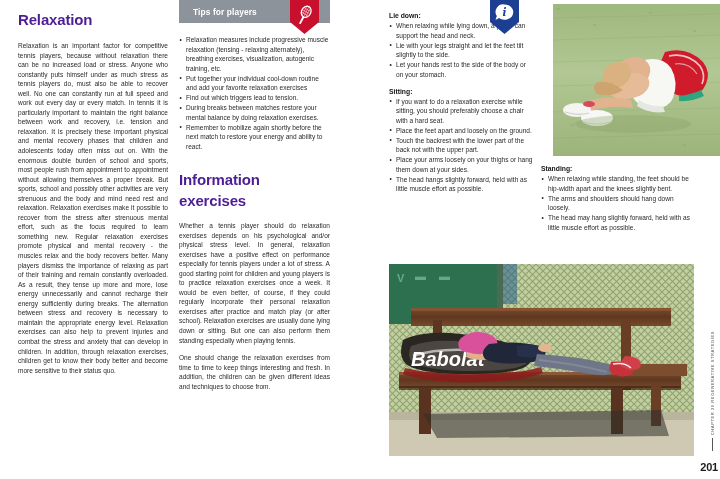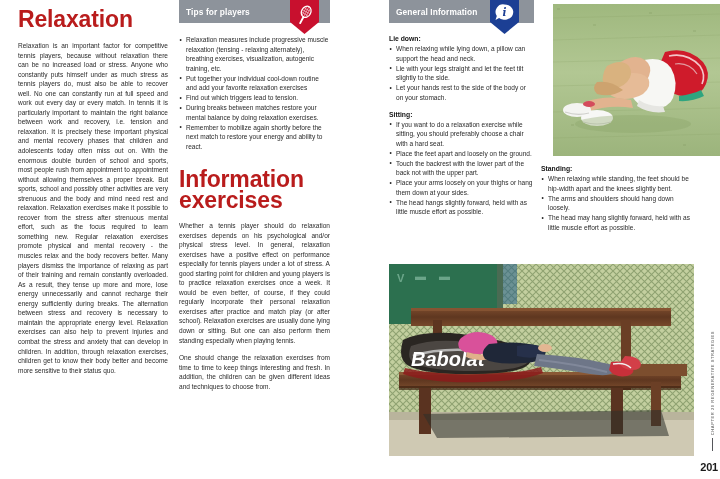--- a/index.html
+++ b/index.html
@@ -78,22 +78,22 @@
     position: absolute;
     top: 0;
   }
   .col1 { left: 18px;  width: 150px; }
   .col2 { left: 179px; width: 151px; }
   .col3 { left: 389px; width: 145px; }
   .col4 { left: 541px; width: 152px; }
 
   h1.headline {
     margin: 0;
-    color: #b91c1c;
-    font-size: 23px;
+    color: #4c1d95;
+    font-size: 15px;
     font-weight: bold;
     letter-spacing: -0.15px;
     line-height: 21px;
   }
   .col1 h1.headline { padding-top: 9px; }
 
   p.body {
     margin: 0;
     font-size: 6.55px;
     line-height: 9.55px;
@@ -106,21 +106,21 @@
   .col1 p.body { margin-top: 11px; }
 
   
   .banner {
     position: relative;
     height: 23px;
     background: #8d939b;
     display: flex;
     align-items: center;
     box-sizing: border-box;
-    padding-left: 7px;
+    padding-left: 14px;
   }
   .banner.wide { width: 151px; }
   .banner.info { width: 145px; }
   .banner-title {
     color: #ffffff;
     font-size: 8.4px;
     font-weight: bold;
     letter-spacing: 0.1px;
   }
 
@@ -242,23 +242,20 @@
         <line x1="-3.4" y1="-1.1" x2="3.4" y2="-1.1" stroke-width="0.45"></line>
         <line x1="-2" y1="-8.6" x2="-2" y2="1.6" stroke-width="0.45"></line>
         <line x1="0" y1="-9.3" x2="0" y2="2.1" stroke-width="0.45"></line>
         <line x1="2" y1="-8.6" x2="2" y2="1.6" stroke-width="0.45"></line>
       </g>
     </svg>
   </div>
 
   <div class="col col3">
 
-    <div class="banner info">
-      <span class="banner-title">General Information</span>
-    </div>
 
     <div class="subhead first">Lie down:</div>
     <ul class="bullets">
       <li>When relaxing while lying down, a pillow can support the head and neck.</li>
       <li>Lie with your legs straight and let the feet tilt slightly to the side.</li>
       <li>Let your hands rest to the side of the body or on your stomach.</li>
     </ul>
 
     <div class="block-gap"></div>
 

